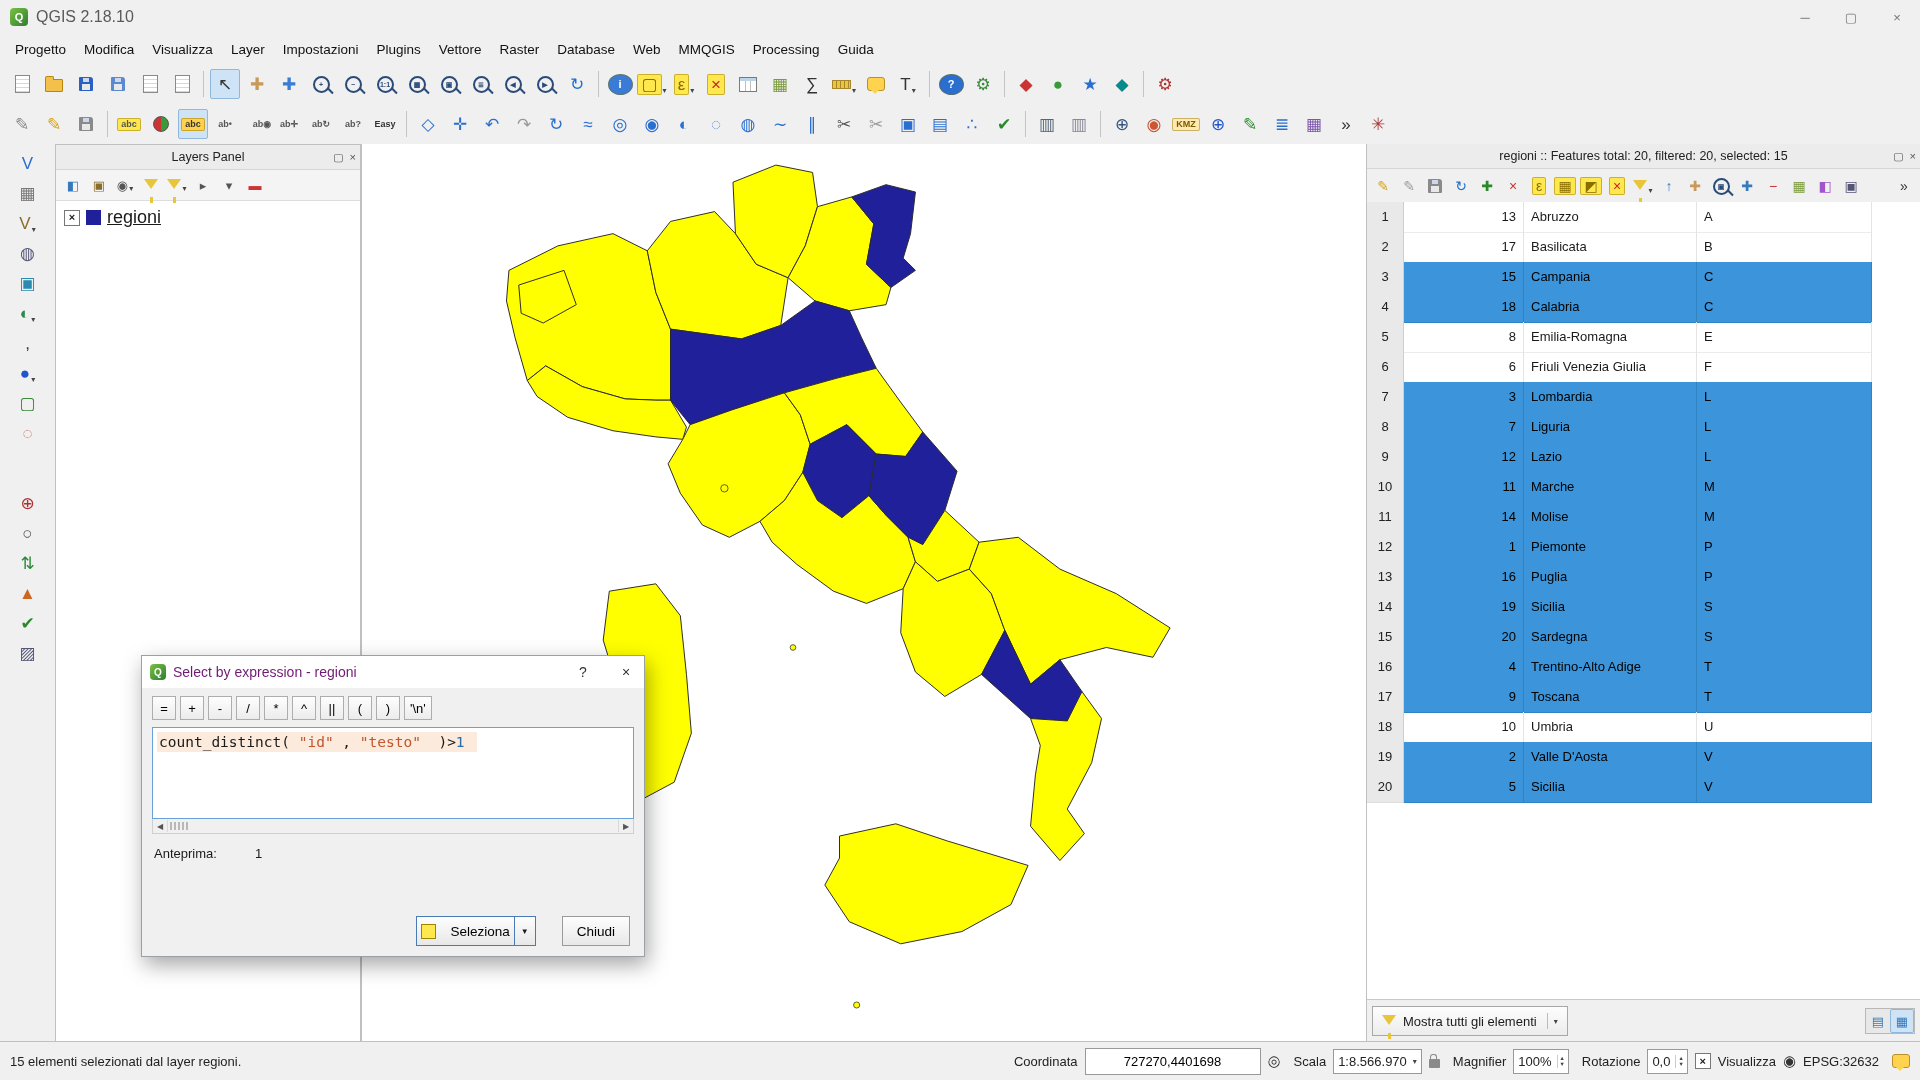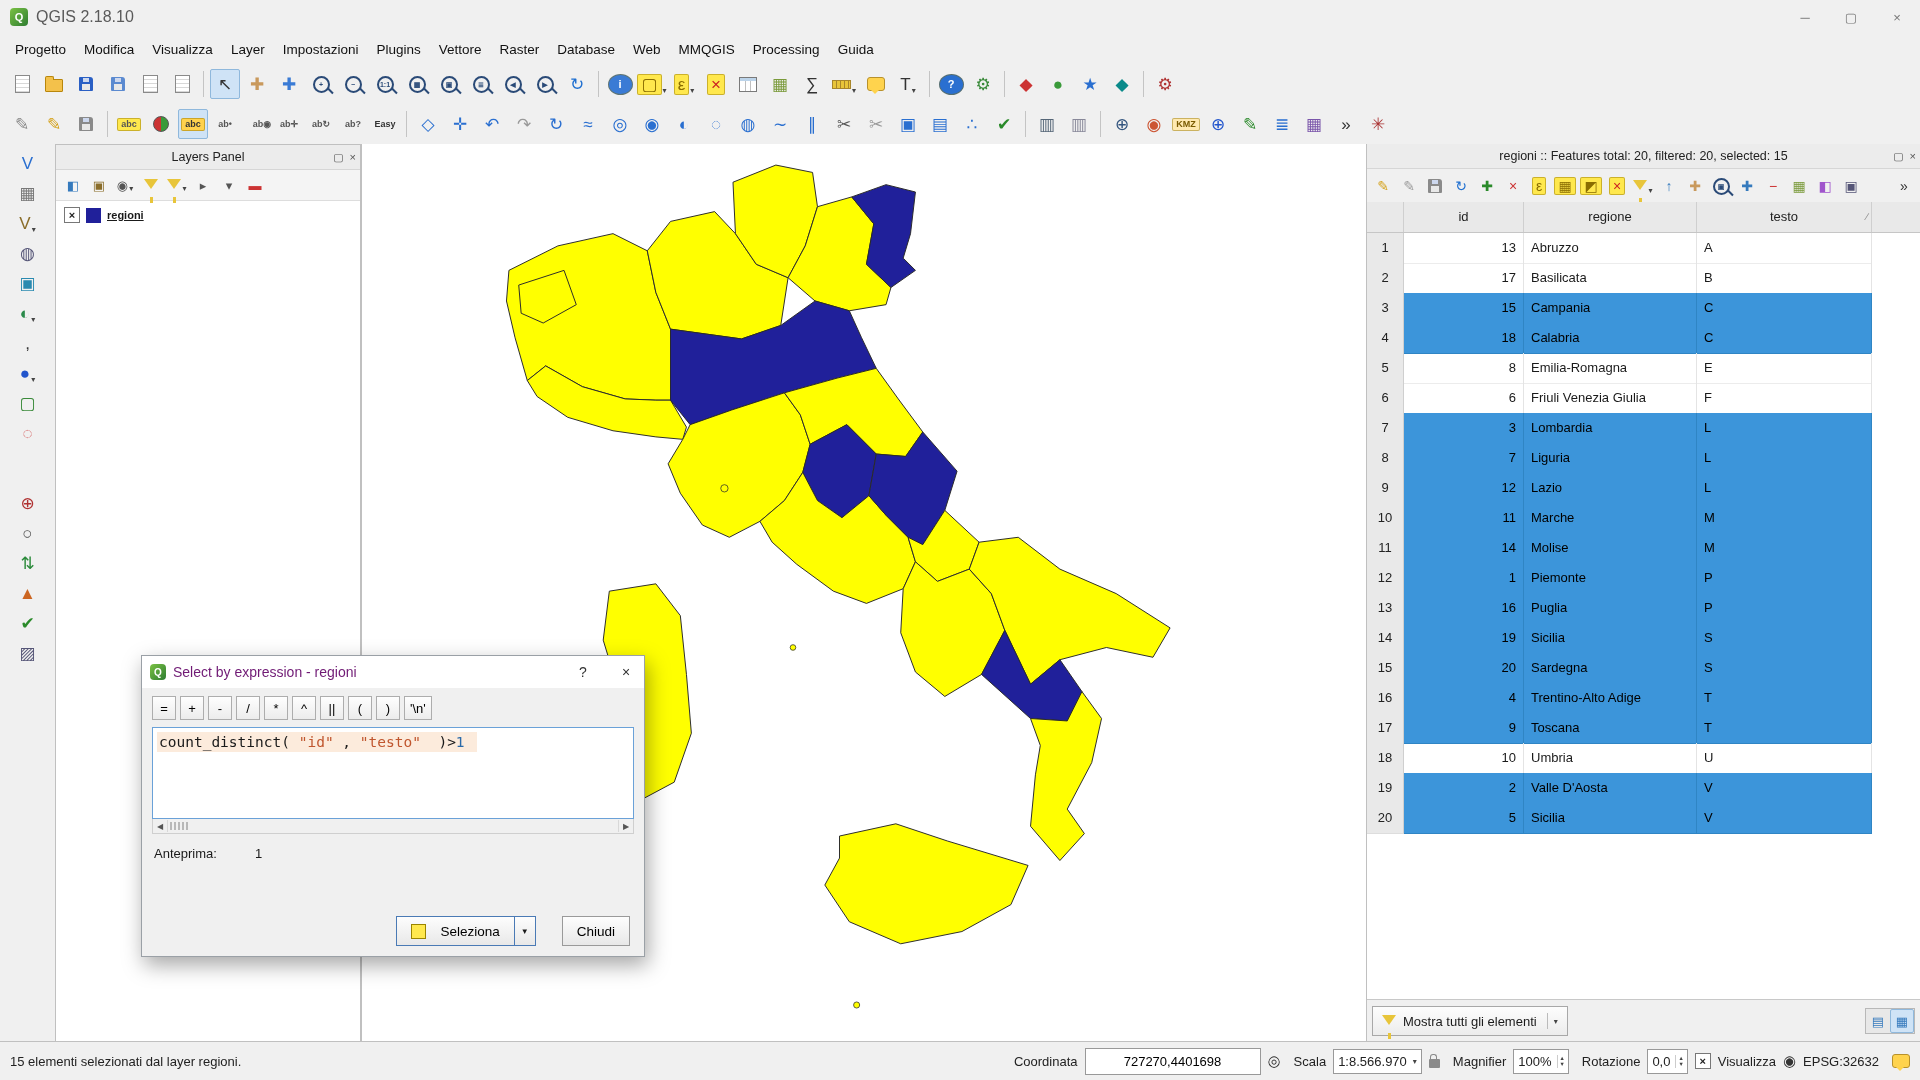--- a/index.html
+++ b/index.html
@@ -55,21 +55,21 @@
   #left-toolbar{position:absolute;left:0;top:144px;width:55px;bottom:38px;display:flex;flex-direction:column;align-items:center;padding-top:4px;background:#f0f0f0;}
   
   #layers-panel{position:absolute;left:55px;top:144px;width:306px;bottom:38px;background:#fff;border:1px solid #c0c0c0;box-sizing:border-box;}
   .panel-titlebar{height:24px;background:#ececec;display:flex;align-items:center;justify-content:center;position:relative;font-size:12.5px;color:#222;border-bottom:1px solid #d6d6d6;}
   .panel-btns{position:absolute;right:4px;top:0;height:24px;display:flex;align-items:center;gap:6px;color:#555;font-size:11px;}
   #lp-tools{height:30px;display:flex;align-items:center;padding-left:4px;background:#f4f4f4;border-bottom:1px solid #dddddd;}
   #lp-tools .tb-btn{width:24px;height:24px;}
   #lp-tools .gl{font-size:13px;}
   .layer-item{display:flex;align-items:center;gap:6px;padding:6px 8px;background:#fff;}
   .swatch{width:15px;height:15px;background:var(--navy);display:inline-block;}
-  .layer-label{font-size:11px;text-decoration:underline;font-weight:bold;}
+  .layer-label{font-size:18px;text-decoration:underline;}
   
   #map-canvas{position:absolute;left:361px;top:144px;width:1005px;bottom:38px;background:#fff;border-left:1px solid #c0c0c0;box-sizing:border-box;}
   #italy{width:100%;height:100%;display:block;}
   
   #attr-panel{position:absolute;left:1366px;top:144px;right:0;bottom:38px;background:#f0f0f0;border-left:1px solid #c0c0c0;box-sizing:border-box;}
   #attr-tools{height:34px;display:flex;align-items:center;padding:0 3px;background:#f0f0f0;border-bottom:1px solid #d8d8d8;}
   #attr-tools .tb-btn{width:26px;height:26px;margin:0;}
   #attr-tools .gl{font-size:14px;}
   #attr-table-wrap{position:absolute;top:58px;left:0;right:0;bottom:42px;background:#fff;overflow:hidden;}
   .thead,.trow{display:grid;grid-template-columns:37px 120px 173px 175px;height:30px;line-height:30px;font-size:13px;}
@@ -107,21 +107,21 @@
   #expr-line{display:inline-block;margin:4px 0 0 4px;font-family:"DejaVu Sans Mono",monospace;font-size:14.5px;background:#fcebdc;padding:2px 12px 2px 2px;white-space:pre;}
   #expr-scroll{margin:0 10px;height:14px;background:#f0f0f0;border:1px solid #cfcfcf;border-top:none;display:flex;align-items:center;font-size:8px;color:#555;}
   #expr-scroll .sbx{width:14px;height:12px;display:flex;align-items:center;justify-content:center;border-right:1px solid #d8d8d8;}
   #expr-scroll .grip{width:20px;height:8px;margin:0 2px;background:repeating-linear-gradient(90deg,#b8b8b8 0 2px,transparent 2px 4px);}
   #expr-scroll .trk{flex:1;}
   #expr-scroll .sbx.r{border-left:1px solid #d8d8d8;border-right:none;}
   #dlg-preview{margin:12px 12px 0;font-size:13px;display:flex;gap:38px;}
   #dlg-buttons{position:absolute;right:14px;bottom:10px;display:flex;gap:26px;}
   .btn{height:30px;border:1px solid #9a9a9a;background:linear-gradient(#fdfdfd,#e8e8e8);font-size:13.5px;display:flex;align-items:center;justify-content:center;padding:0 14px;}
   #btn-select-group{display:flex;}
-  #btn-select{border-color:#4a7ab5;gap:14px;padding:0 14px;}
+  #btn-select{border-color:#4a7ab5;gap:14px;padding:0 4px;}
   #btn-select-dd{width:20px;border:1px solid #4a7ab5;border-left:none;background:linear-gradient(#fdfdfd,#e8e8e8);display:flex;align-items:center;justify-content:center;font-size:8px;}
   .sel-ic{width:13px;height:13px;background:#ffe84d;border:1px solid #9a8400;display:inline-block;}
 </style>
 </head>
 <body style="--navy: #20209a; --rowsel: #3c95da;">
 
 <div id="titlebar">
   <span class="logo">Q</span>
   <span class="title">QGIS 2.18.10</span>
 </div>
@@ -605,26 +605,20 @@
         <span class="gl" style="color: rgb(160, 85, 204);">◧</span>
       </button>
       <button class="tb-btn">
         <span class="gl" style="color: rgb(85, 85, 119);">▣</span>
       </button>
       <button class="tb-btn" style="margin-left: auto;">
         <span class="gl" style="color: rgb(51, 51, 51);">»</span>
       </button>
     </div>
   <div id="attr-table-wrap">
-    <div class="thead" id="attr-head">
-        <span class="hcell"></span>
-        <span class="hcell">id</span>
-        <span class="hcell">regione</span>
-        <span class="hcell">testo<span class="sortmark">∕</span></span>
-      </div>
     <div id="attr-body">
         <div class="trow">
           <span class="rownum">1</span>
           <span class="cell num">13</span>
           <span class="cell">Abruzzo</span>
           <span class="cell">A</span>
         </div>
         <div class="trow">
           <span class="rownum">2</span>
           <span class="cell num">17</span>

